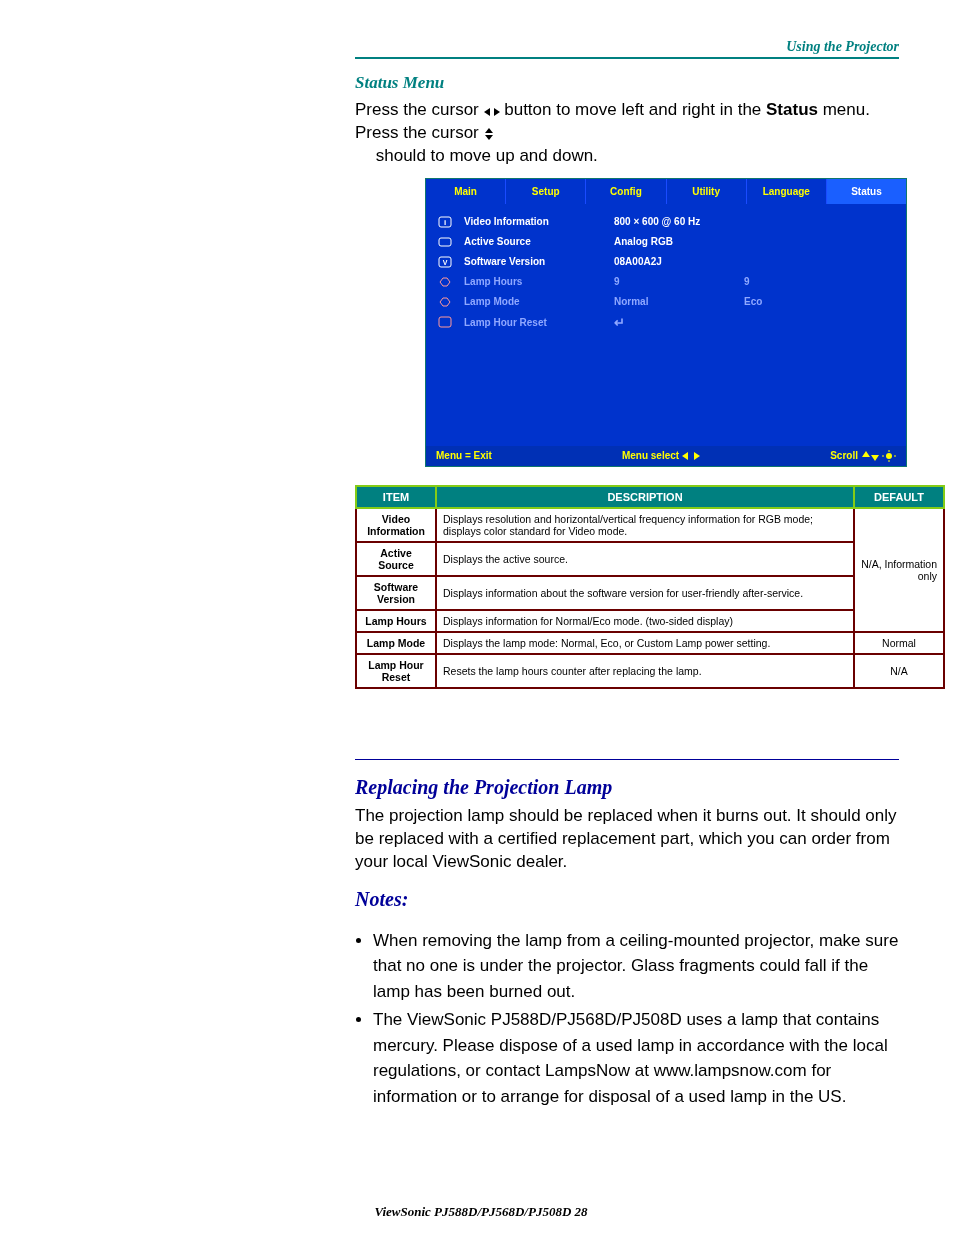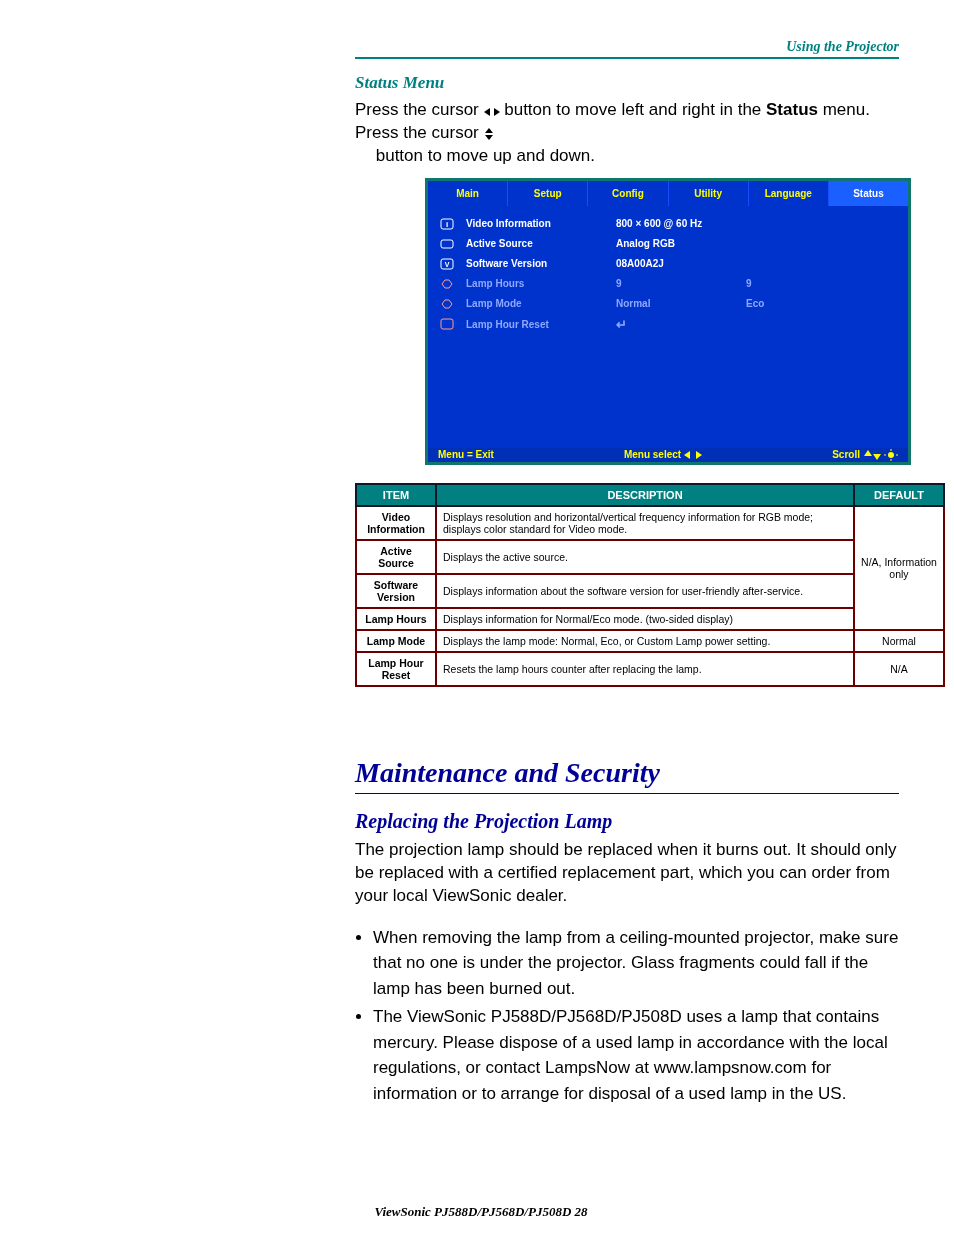--- a/index.html
+++ b/index.html
@@ -48,21 +48,21 @@
     margin-left: 300px;
     font-size: 17px;
     line-height: 1.35;
   }
   .arrow-inline svg { vertical-align: -2px; }
 
   
   .osd {
     width: 480px;
     margin: 10px 0 18px 370px;
-    border: 3px solid #0f766e;
+    border: 1px solid #0f766e;
     font-family: Arial, Helvetica, sans-serif;
   }
   .osd-tabs {
     display: flex;
     background: #0033cc;
     height: 25px;
   }
   .osd-tab {
     flex: 1;
     text-align: center;
@@ -101,21 +101,21 @@
     align-items: center;
     justify-content: center;
   }
   .osd-label { width: 150px; flex: none; }
   .osd-val1 { width: 130px; flex: none; }
   .osd-val2 { flex: 1; }
   .osd-footer {
     background: #0030b5;
     display: flex;
     align-items: center;
-    height: 14px;
+    height: 20px;
     color: #ffff00;
     font-size: 10px;
     font-weight: bold;
     padding: 0 10px;
   }
   .osd-footer .spacer { flex: 1; }
   .osd-footer .grp { display: inline-flex; align-items: center; gap: 3px; }
 
   
   table.desc {
@@ -123,40 +123,40 @@
     width: 590px;
     margin-left: 300px;
     margin-bottom: 70px;
   }
   table.desc th {
     background: #008080;
     color: #ffffff;
     font-size: 11px;
     font-weight: bold;
     text-align: center;
-    border: 2px solid #0f172a;
+    border: 2px solid #84cc16;
     padding: 4px 4px;
     font-family: Arial, sans-serif;
   }
   table.desc td {
     border: 2px solid #6a0000;
     font-size: 10.5px;
     padding: 4px 6px;
     vertical-align: middle;
     color: #000;
   }
   table.desc td.item {
     text-align: center;
     font-weight: bold;
   }
   table.desc td.def {
     text-align: center;
   }
   table.desc td.rowsp {
-    text-align: center;
+    text-align: right;
   }
 
   
   .maint-title {
     font-family: Georgia, 'Times New Roman', serif;
     font-style: italic;
     font-weight: bold;
     color: #000099;
     font-size: 28px;
     margin-left: 300px;
@@ -213,21 +213,21 @@
     <span class="arrow-inline"><svg width="16" height="10">
           <polygon points="0,5 6,1 6,9" fill="#000"></polygon>
           <polygon points="16,5 10,1 10,9" fill="#000"></polygon>
         </svg></span>
     <span> button to move left and right in the </span><b>Status</b><span> menu. Press the cursor </span>
     <span class="arrow-inline"><svg width="10" height="12">
           <polygon points="5,0 1,5 9,5" fill="#000"></polygon>
           <polygon points="5,12 1,7 9,7" fill="#000"></polygon>
         </svg></span><br>
     <span class="arrow-inline" style="visibility:hidden"><svg width="16" height="10"></svg></span>
-    <span> button to move up and down.</span>
+    <span> should to move up and down.</span>
   </div>
 
   <div class="osd">
     <div class="osd-tabs">
       <div class="osd-tab">Main</div>
       <div class="osd-tab">Setup</div>
       <div class="osd-tab">Config</div>
       <div class="osd-tab">Utility</div>
       <div class="osd-tab">Language</div>
       <div class="osd-tab active">Status</div>
@@ -359,26 +359,26 @@
       <td class="def">Normal</td>
     </tr>
     <tr>
       <td class="item">Lamp Hour Reset</td>
       <td>Resets the lamp hours counter after replacing the lamp.</td>
       <td class="def">N/A</td>
     </tr>
   </tbody>
     </table>
 
-  <div class="maint-title">Maintenance and Security</div>
   <hr class="maint-rule">
 
   <div class="subhead">Replacing the Projection Lamp</div>
   <div class="body-text">The projection lamp should be replaced when it burns out. It should only be replaced with a certified replacement part, which you can order from your local ViewSonic dealer.</div>
 
+  <div class="subhead" style="margin-top:14px;">Notes:</div>
   <ul class="bullets">
     <li>When removing the lamp from a ceiling-mounted projector, make sure that no one is under the projector. Glass fragments could fall if the lamp has been burned out.</li>
     <li>The ViewSonic PJ588D/PJ568D/PJ508D uses a lamp that contains mercury. Please dispose of a used lamp in accordance with the local regulations, or contact LampsNow at www.lampsnow.com for information or to arrange for disposal of a used lamp in the US.</li>
   </ul>
 
   <div class="footer">ViewSonic                                                                                       PJ588D/PJ568D/PJ508D                  28</div>
 
 </div>
 
 </body></html>

